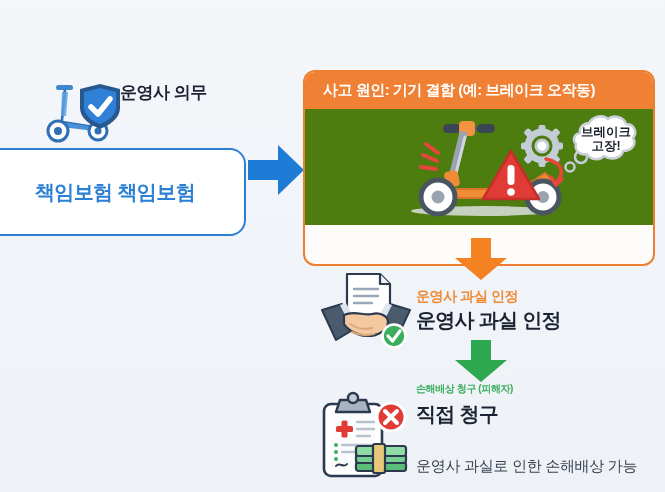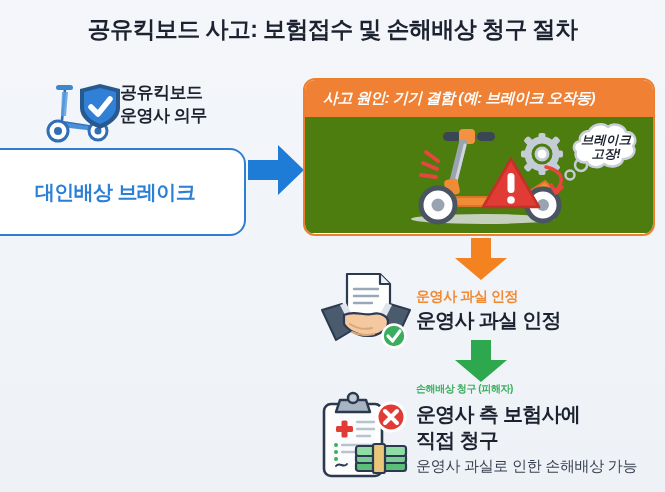--- a/index.html
+++ b/index.html
@@ -82,29 +82,28 @@
     left: 248px;
     top: 141px;
     width: 56px;
     height: 58px;
   }
 
   
   #cause-card {
     position: absolute;
     left: 303px;
-    top: 78px;
+    top: 70px;
     width: 352px;
-    height: 158px;
+    height: 196px;
     border: 2.5px solid #ee7f2e;
     border-radius: 12px;
     box-sizing: border-box;
     background: #fdfcfa;
     overflow: hidden;
-    font-style: italic;
   }
   #cause-header {
     height: 37px;
     background: #f08033;
     display: flex;
     align-items: center;
     padding-left: 18px;
     box-sizing: border-box;
   }
   #cause-header-text {
@@ -209,21 +208,20 @@
     color: #3a4150;
     letter-spacing: -0.3px;
     white-space: nowrap;
   }
 </style>
 </head>
 <body>
 
 <div id="canvas">
 
-  <div id="title">공유킥보드 사고: 보험접수 및 손해배상 청구 절차</div>
 
   <div id="left-obligation-icon">
     <svg viewBox="0 0 88 68" width="88" height="68">
 
       <g stroke="#2f6fb5" stroke-width="2.6" fill="none" stroke-linecap="round" stroke-linejoin="round">
         <path d="M20 12 L33 12"></path>
         <path d="M27 13 L24 44"></path>
         <path d="M24 46 L56 51"></path>
       </g>
       <rect x="18" y="9" width="17" height="5" rx="2.5" fill="#3d88cc"></rect>
@@ -234,26 +232,25 @@
       <circle cx="60" cy="55" r="9" fill="#ffffff" stroke="#2f6fb5" stroke-width="3"></circle>
       <circle cx="60" cy="55" r="3.5" fill="#2f6fb5"></circle>
 
       <path d="M62 8 L82 13 L82 32 C82 42 72 49 62 53 C52 49 42 42 42 32 L42 13 Z" fill="#27598f"></path>
       <path d="M62 12 L78 16 L78 31 C78 39 70 45 62 48 C54 45 46 39 46 31 L46 16 Z" fill="#2f80d6"></path>
       <path d="M53 31 L60 38 L72 23" stroke="#ffffff" stroke-width="5.5" fill="none" stroke-linecap="round" stroke-linejoin="round"></path>
     </svg>
   </div>
 
   <div id="left-obligation-label">
-    <div>공유킥보드</div>
     <div>운영사 의무</div>
   </div>
 
   <div id="insurance-box">
-    <div class="insurance-line">대인배상 브레이크</div>
+    <div class="insurance-line">책임보험 책임보험</div>
   </div>
 
   <div id="blue-arrow">
     <svg viewBox="0 0 56 58" width="56" height="58">
       <path d="M0 19 L30 19 L30 4 L56 29 L30 54 L30 39 L0 39 Z" fill="#1e7bd6"></path>
     </svg>
   </div>
 
   <div id="cause-card">
     <div id="cause-header">
@@ -410,18 +407,17 @@
 
       <circle cx="79" cy="27" r="14" fill="#e03b34" stroke="#ffffff" stroke-width="3"></circle>
       <g stroke="#ffffff" stroke-width="4" stroke-linecap="round">
         <path d="M73 21 L85 33"></path>
         <path d="M85 21 L73 33"></path>
       </g>
     </svg>
   </div>
   <div id="claim-kicker">손해배상 청구 (피해자)</div>
   <div id="claim-title">
-    <div>운영사 측 보험사에</div>
     <div>직접 청구</div>
   </div>
   <div id="claim-note">운영사 과실로 인한 손해배상 가능</div>
 
 </div>
 
 </body></html>

